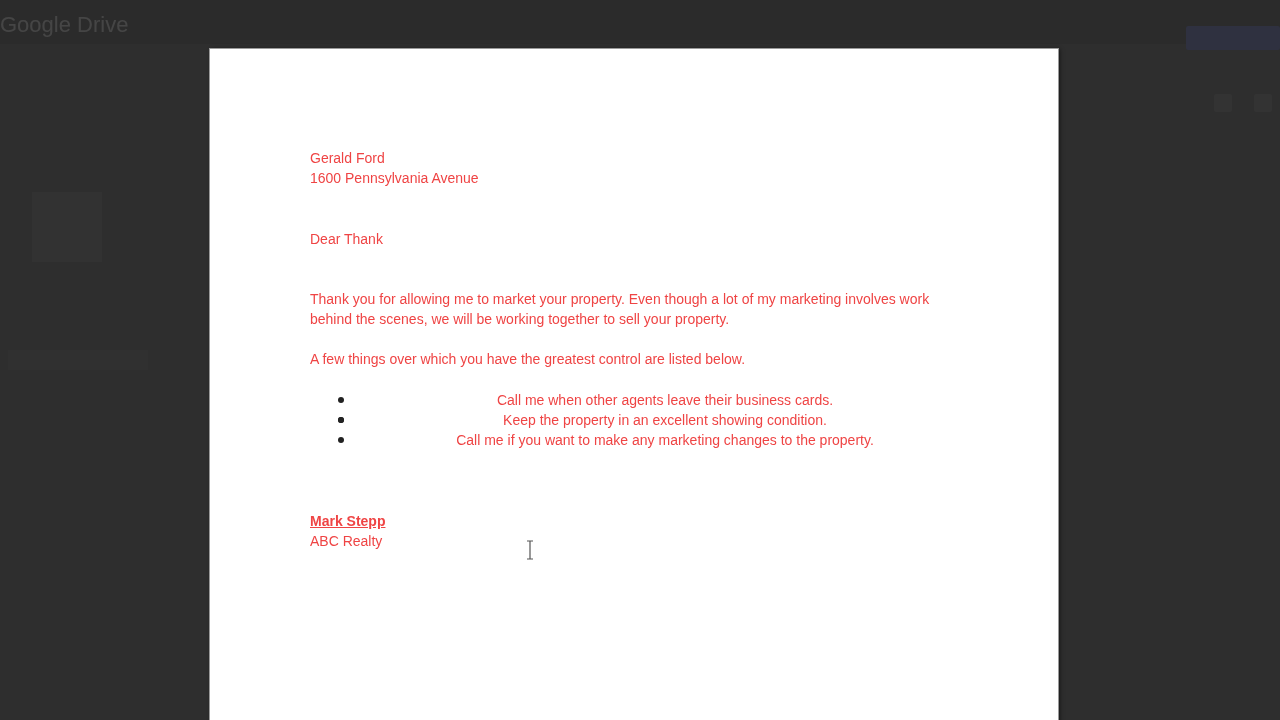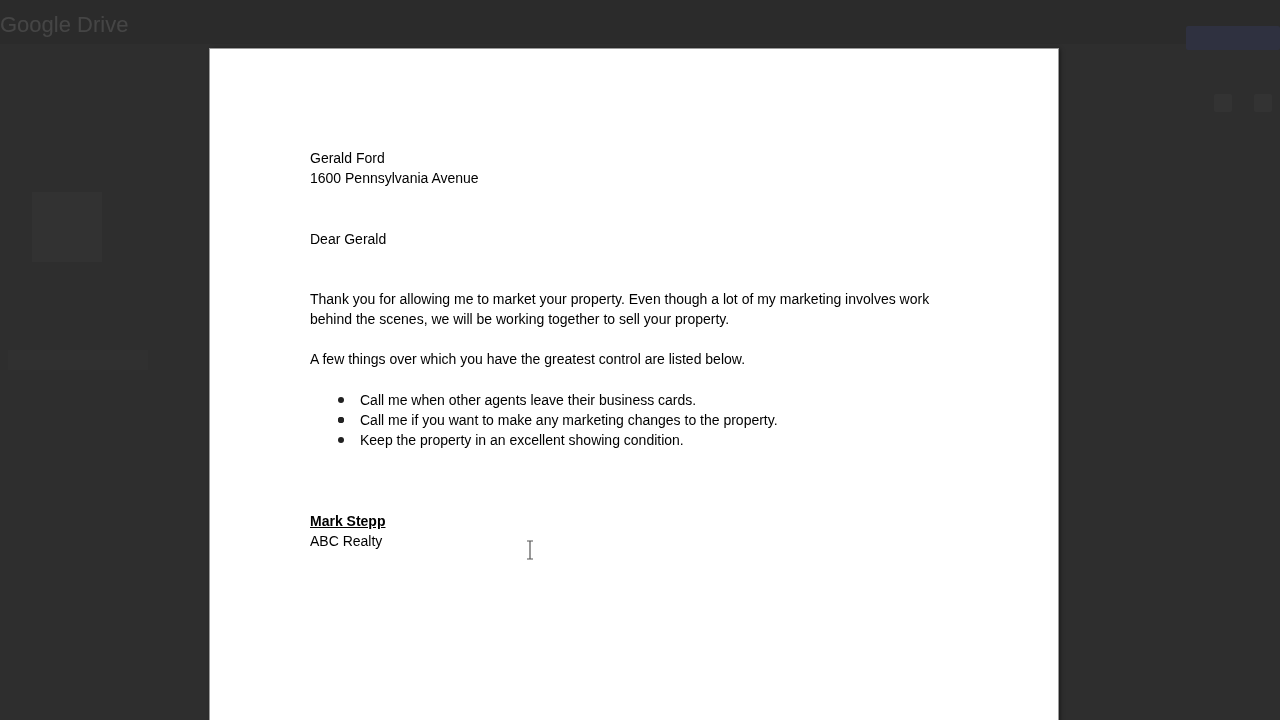--- a/index.html
+++ b/index.html
@@ -23,27 +23,27 @@
       width: 848px; height: 700px;
       background: #ffffff;
       box-shadow: 0 0 0 1px #9a9a9a, 2px 0 4px rgba(0,0,0,0.5);
     }
     .letter {
       position: absolute;
       left: 100px; top: 99px;
       width: 660px;
       font-size: 14px;
       line-height: 20.3px;
-      color: #000000;
+      color: #ef4444;
     }
     .letter p { margin: 0; }
     .gap-lg { height: 40px; }
     .gap-sm { height: 20px; }
     .bullets { margin: 0; padding: 0; list-style: none; }
-    .bullets li { position: relative; padding-left: 50px; }
+    .bullets li { position: relative; padding-left: 50px; text-align: center; }
     .bullets li .dot {
       position: absolute; left: 28px; top: 7px;
       width: 6px; height: 6px; border-radius: 50%; background: #222;
     }
     .bold { font-weight: bold; text-decoration: underline; }
     .cursor {
       position: absolute; left: 526px; top: 540px;
       width: 8px; height: 20px;
     }
   </style>
@@ -60,31 +60,31 @@
   <div class="ghost-icon" style="left:1254px;top:94px;"></div>
   <div class="ghost-thumb"></div>
   <div class="ghost-label"></div>
 </div>
 
 <div class="page">
   <div class="letter">
     <p>Gerald Ford</p>
     <p>1600 Pennsylvania Avenue</p>
     <div class="gap-lg"></div>
-    <p>Dear Gerald</p>
+    <p>Dear Thank</p>
     <div class="gap-lg"></div>
     <p>Thank you for allowing me to market your property. Even though a lot of my marketing involves work behind the scenes, we will be working together to sell your property.</p>
     <div class="gap-sm"></div>
     <p>A few things over which you have the greatest control are listed below.</p>
     <div class="gap-sm"></div>
     <ul class="bullets">
       <li><span class="dot"></span><span>Call me when other agents leave their business cards.</span></li>
       <li><span class="dot"></span></li>
+      <li><span class="dot"></span><span>Keep the property in an excellent showing condition.</span></li>
       <li><span class="dot"></span><span>Call me if you want to make any marketing changes to the property.</span></li>
-      <li><span class="dot"></span><span>Keep the property in an excellent showing condition.</span></li>
     </ul>
     <div class="gap-sm"></div>
     <div class="gap-sm"></div>
     <div class="gap-sm"></div>
     <p class="bold">Mark Stepp</p>
     <p>ABC Realty</p>
   </div>
 </div>
 
 <svg class="cursor" viewBox="0 0 8 20">

